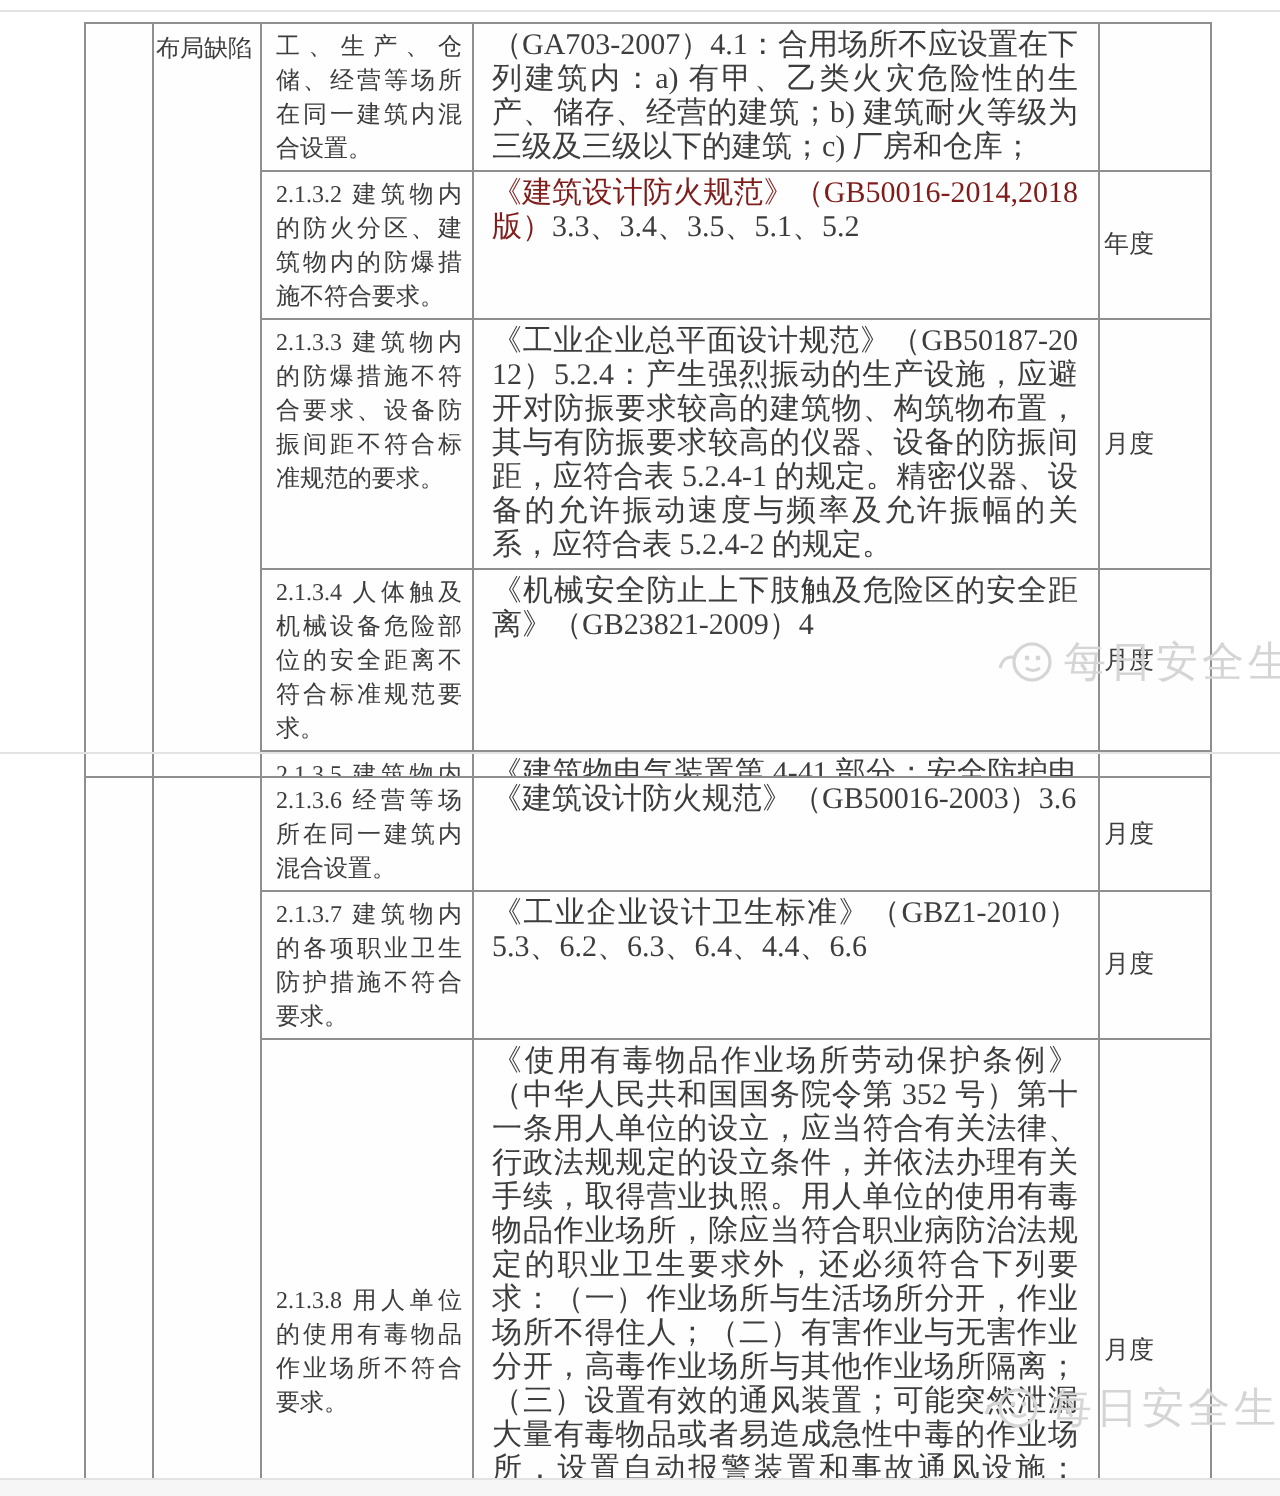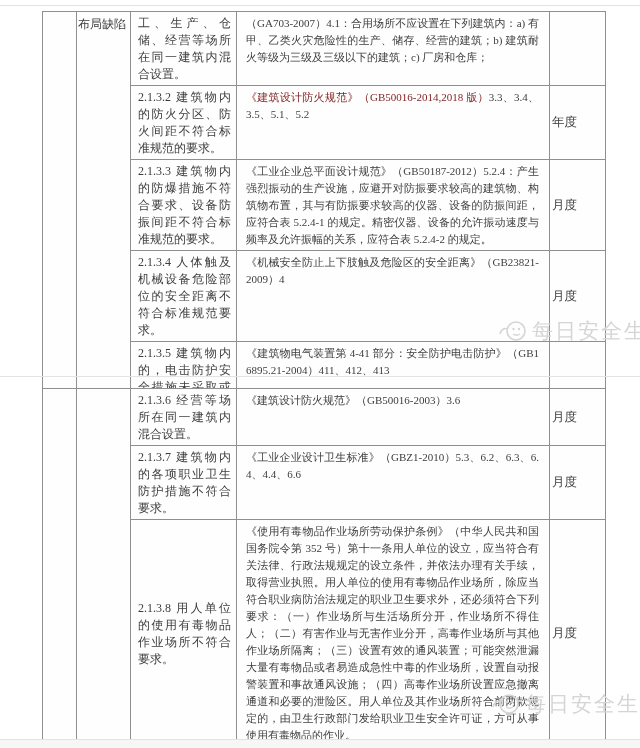--- a/index.html
+++ b/index.html
@@ -15,21 +15,21 @@
     position:absolute; left:42px; width:563px;
     border-collapse:collapse; table-layout:fixed; background:#fefefe;
   }
   td {
     border:1px solid #8f8f8f; vertical-align:top;
     font-size:12px; line-height:17px;
     text-align:justify; word-break:break-all; overflow:hidden;
   }
   td.cat  { text-align:left; padding:4px 1px 2px; }
   td.desc { padding:3px 5px 2px 7px;margin-top:46px; }
-  td.std  { padding:3px 10px 2px 9px; font-size:11px; }
+  td.std  { padding:3px 10px 2px 9px; font-size:15px; }
   td.freq { vertical-align:middle; padding:0 2px; font-size:12.5px; word-break:keep-all; }
   td.vmid { vertical-align:middle; }
   .red { color:#7f1d1d; }
 
   .wm {
     position:absolute; display:flex; align-items:center; gap:3px;
     color:#d5d5d5; font-size:21px; letter-spacing:2px; white-space:nowrap;
     z-index:6; pointer-events:none;
   }
   .wm svg { flex:0 0 auto; }
@@ -53,21 +53,21 @@
     </colgroup>
     <tbody>
         <tr style="height:57px">
       <td rowspan="5"></td>
       <td rowspan="5" class="cat">布局缺陷</td>
       <td class="desc">工、生产、仓储、经营等场所在同一建筑内混合设置。</td>
       <td class="std">（GA703-2007）4.1：合用场所不应设置在下列建筑内：a) 有甲、乙类火灾危险性的生产、储存、经营的建筑；b) 建筑耐火等级为三级及三级以下的建筑；c) 厂房和仓库；</td>
       <td class="freq"></td>
     </tr>
     <tr style="height:69px">
-      <td class="desc">2.1.3.2 建筑物内的防火分区、防火间距不符合标准规范的要求。</td>
+      <td class="desc">2.1.3.2 建筑物内的防火分区、建筑物内的防爆措施不符合要求。</td>
       <td class="std"><span class="red">《建筑设计防火规范》（GB50016-2014,2018 版）</span><span>3.3、3.4、3.5、5.1、5.2</span></td>
       <td class="freq">年度</td>
     </tr>
     <tr style="height:87px">
       <td class="desc">2.1.3.3 建筑物内的防爆措施不符合要求、设备防振间距不符合标准规范的要求。</td>
       <td class="std">《工业企业总平面设计规范》（GB50187-2012）5.2.4：产生强烈振动的生产设施，应避开对防振要求较高的建筑物、构筑物布置，其与有防振要求较高的仪器、设备的防振间距，应符合表 5.2.4-1 的规定。精密仪器、设备的允许振动速度与频率及允许振幅的关系，应符合表 5.2.4-2 的规定。</td>
       <td class="freq">月度</td>
     </tr>
     <tr style="height:72px">
       <td class="desc">2.1.3.4 人体触及机械设备危险部位的安全距离不符合标准规范要求。</td>

